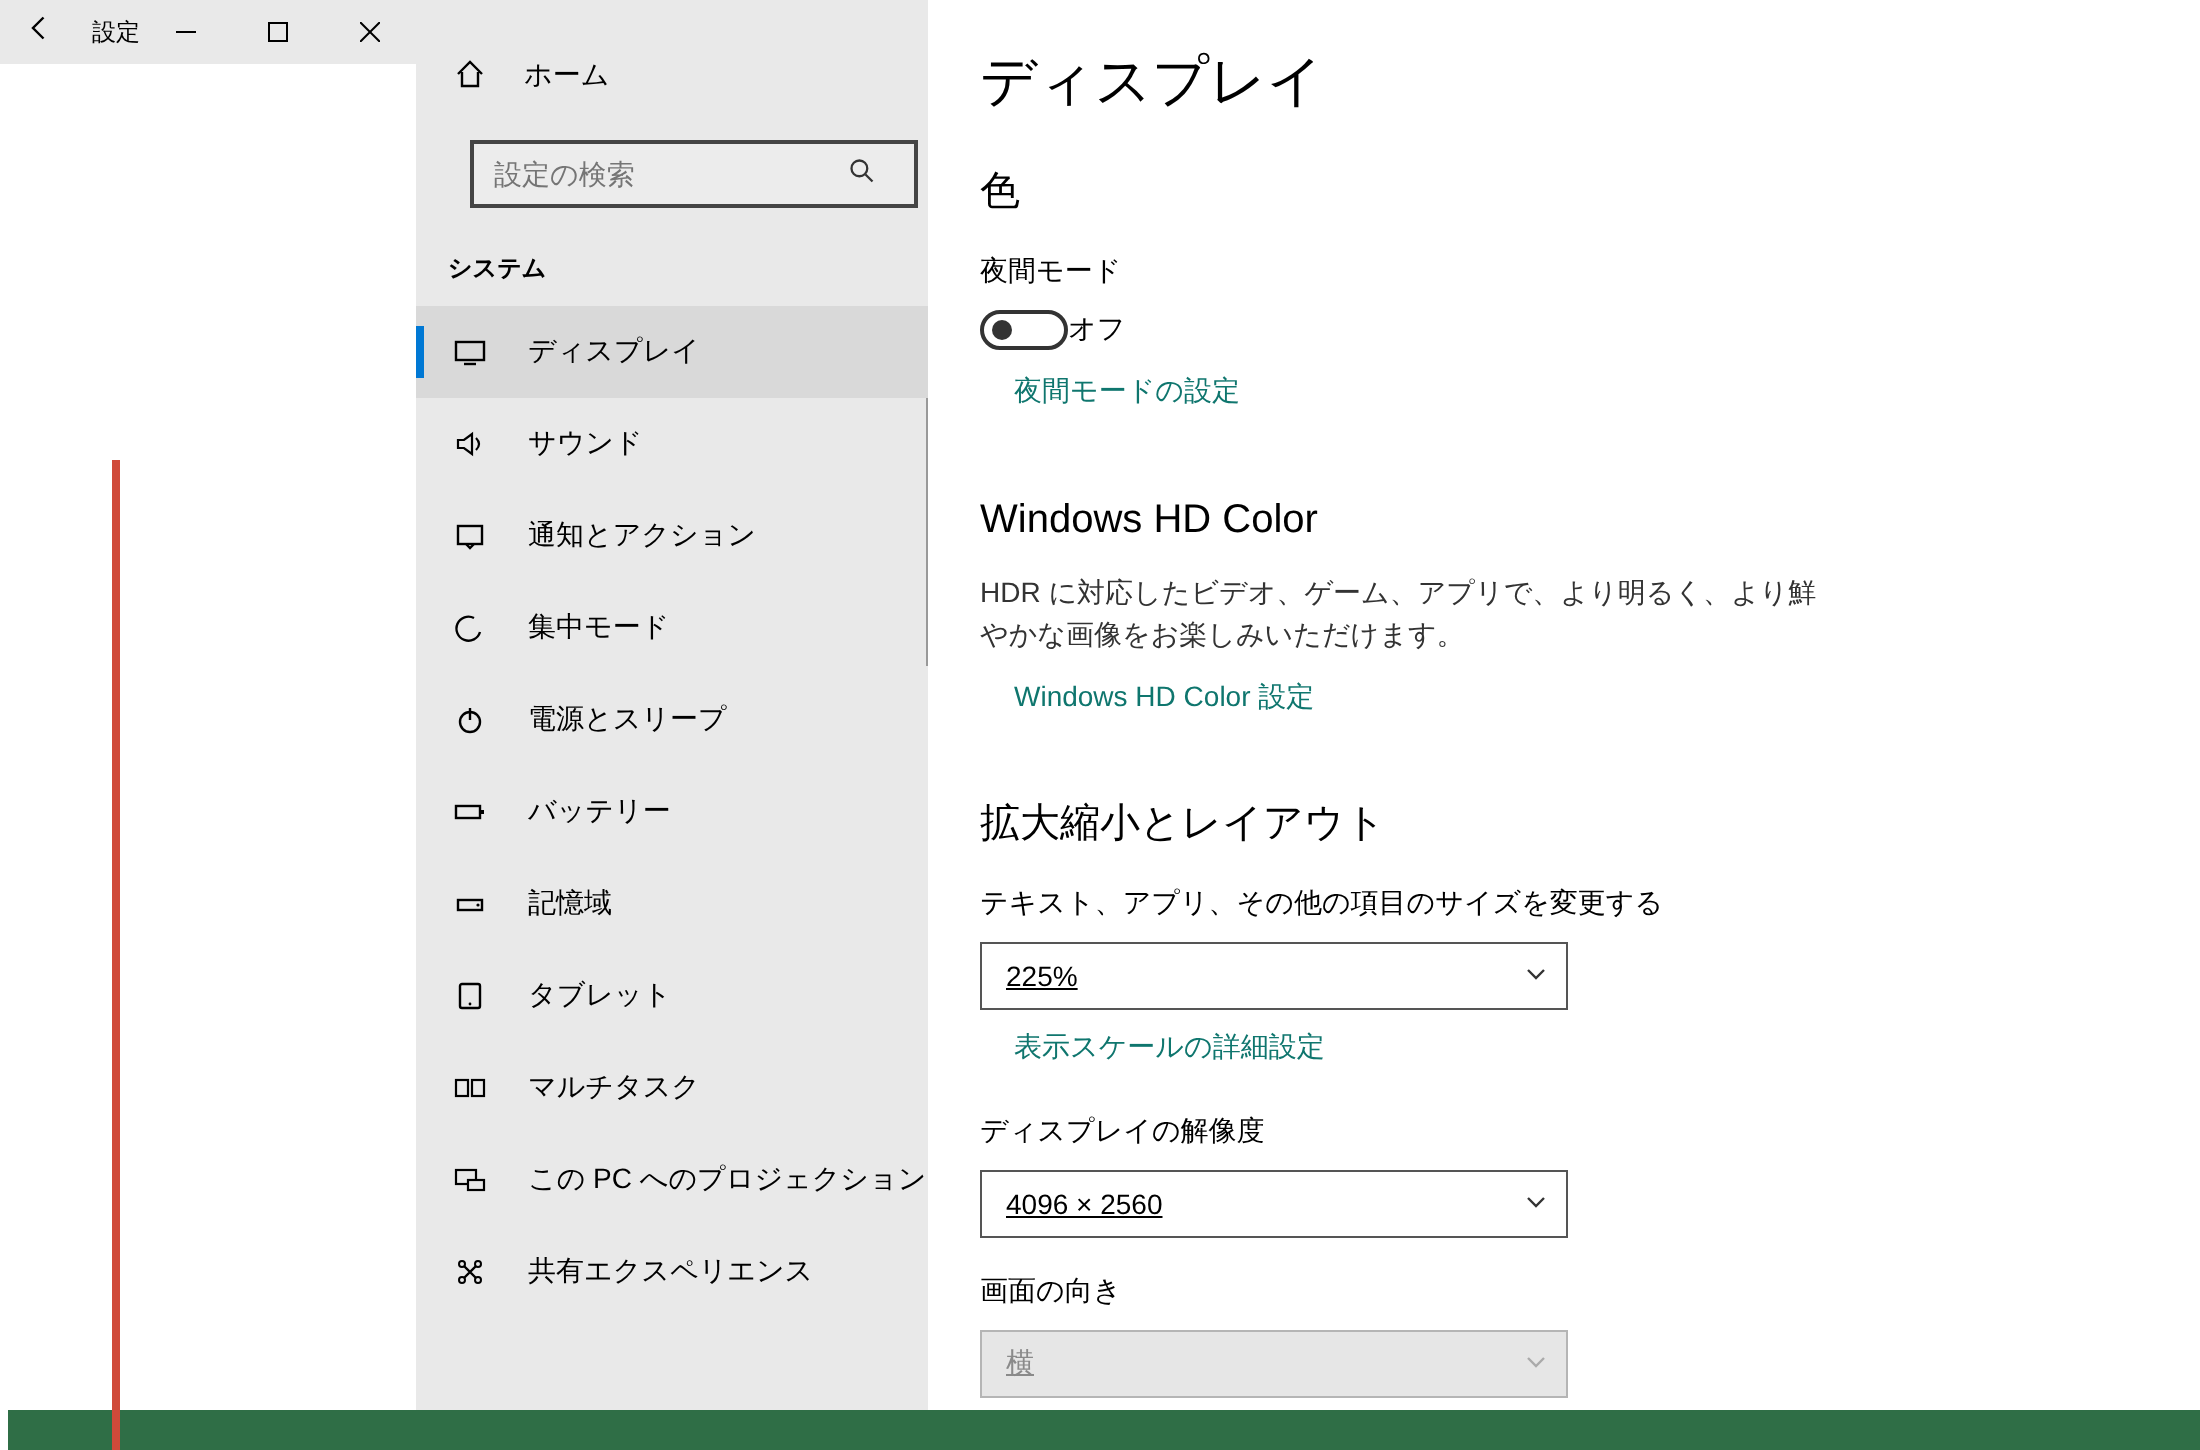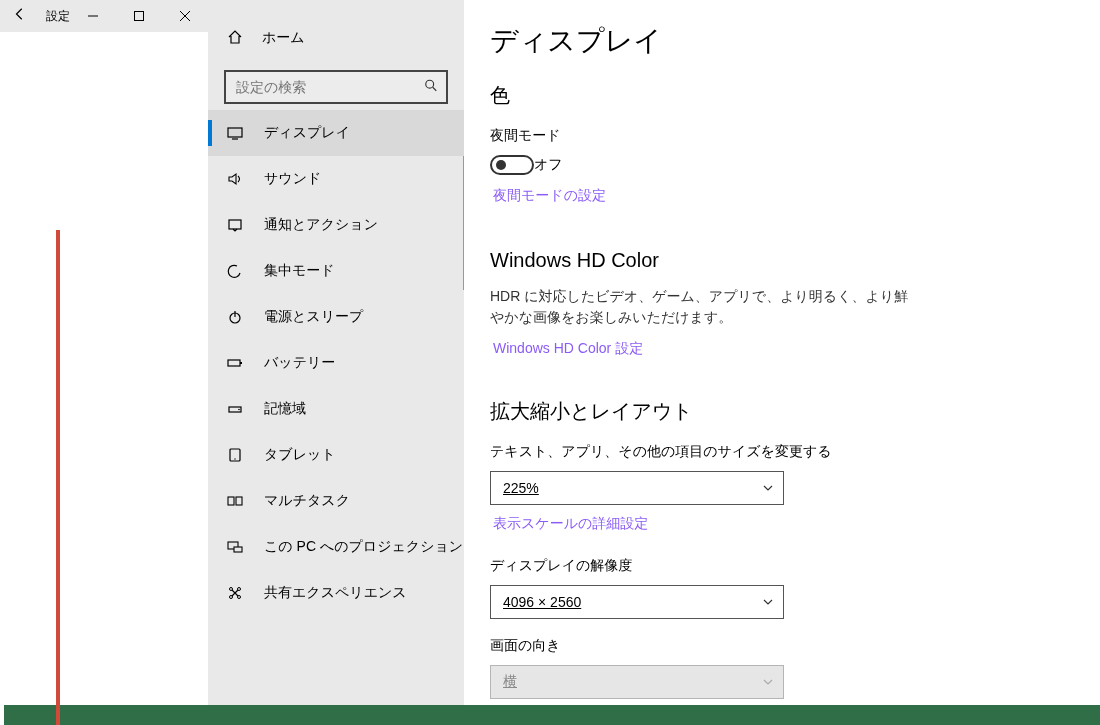--- a/index.html
+++ b/index.html
@@ -80,20 +80,21 @@
   .search {
     width: 100%;
     height: 34px;
     box-sizing: border-box;
     border: 2px solid #444;
     background: #ececec;
     padding: 0 30px 0 10px;
     font-size: 14px;
     font-family: inherit;
     position: relative;
+    margin-left: 11px;
   }
   .search-container { position: relative; }
   .search-icon {
     position: absolute;
     right: 10px;
     top: 50%;
     transform: translateY(-50%);
     font-size: 14px;
     color: #333;
   }
@@ -165,25 +166,25 @@
     margin: 18px 0 10px 0;
   }
   .content p.desc {
     font-size: 14px;
     color: #333;
     margin: 10px 0 6px 0;
     max-width: 420px;
     line-height: 1.5;
   }
   .content a.link {
-    color: #8b5cf6;
+    color: #0f766e;
     text-decoration: none;
     font-size: 14px;
     display: inline-block;
-    margin: 6px 3px;
+    margin: 6px 17px;
   }
   .toggle-row {
     display: flex;
     align-items: center;
     margin: 6px 0;
   }
   .toggle {
     width: 44px;
     height: 20px;
     border: 2px solid #333;
@@ -290,20 +291,21 @@
           <input class="search" type="text" placeholder="設定の検索" style="">
           <span class="search-icon">
             <svg width="14" height="14" viewBox="0 0 16 16">
                 <circle cx="6.5" cy="6.5" r="4.5" stroke="#333" stroke-width="1.3" fill="none"></circle>
                 <line x1="10" y1="10" x2="14" y2="14" stroke="#333" stroke-width="1.3"></line>
               </svg>
           </span>
         </div>
       </div>
 
+      <div class="cat-header">システム</div>
 
       <div class="nav">
         <div class="nav-scroll-ind"></div>
 
         <div class="nav-item active">
           <span class="icon">
             <svg width="16" height="16" viewBox="0 0 16 16">
                 <rect x="1" y="3" width="14" height="9" stroke="#000" stroke-width="1.2" fill="none"></rect>
                 <line x1="5" y1="14" x2="11" y2="14" stroke="#000" stroke-width="1.2"></line>
               </svg>

